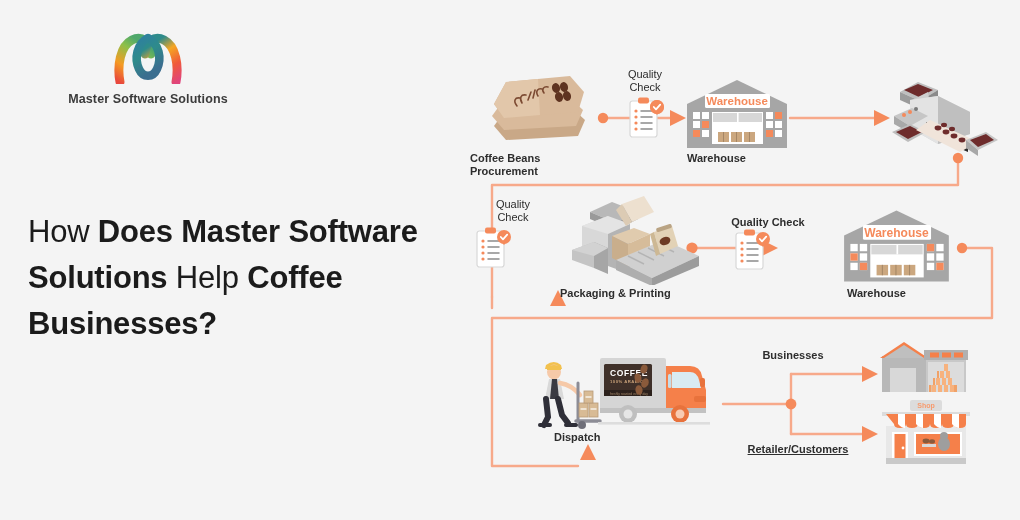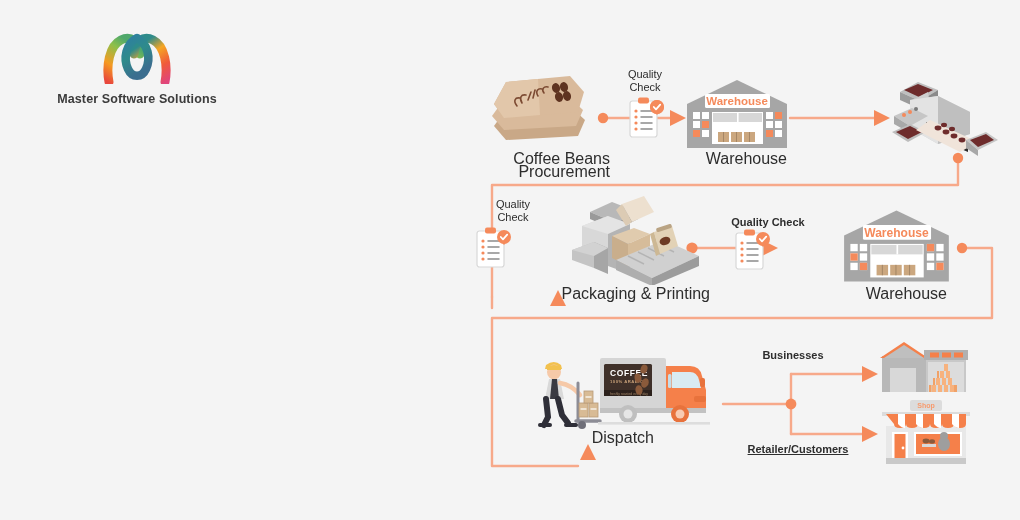--- a/index.html
+++ b/index.html
@@ -5,40 +5,40 @@
   * { margin:0; padding:0; box-sizing:border-box; }
   html,body { width:1020px; height:520px; overflow:hidden; }
   body {
     background:#f4f4f4;
     font-family:"Liberation Sans", sans-serif;
     position:relative;
   }
   .stage { position:absolute; inset:0; }
 
   
-  .brand { position:absolute; left:27px; top:28px; width:220px; }
+  .brand { position:absolute; left:38px; top:28px; width:220px; }
   .brand-mark { width:72px; height:56px; margin:0 auto; display:block; }
   .brand-name {
     margin-top:8px; text-align:center;
     font-size:12.5px; font-weight:700; color:#3b3b3b;
     letter-spacing:.1px; white-space:nowrap;
   }
   .headline {
     position:absolute; left:28px; top:209px; width:420px;
     font-size:31px; line-height:46px; color:#1b1b1b;
     font-weight:400; letter-spacing:-.2px;
   }
   .headline b { font-weight:700; }
 
   
   .diagram { position:absolute; left:470px; top:0; width:550px; height:520px; }
   .node { position:absolute; }
   .cap {
-    position:absolute; text-align:right;
-    font-size:16px; font-weight:400; color:#2d2d2d;
+    position:absolute; text-align:left;
+    font-size:11px; font-weight:700; color:#2d2d2d;
     line-height:13px; white-space:pre-line;
   }
   .qlabel {
     position:absolute; text-align:center;
     font-size:11px; font-weight:400; color:#2d2d2d; line-height:13px;
     white-space:pre-line;
   }
   .flowlabel {
     position:absolute; text-align:center;
     font-size:11px; font-weight:700; color:#2d2d2d; line-height:13px;
@@ -72,20 +72,21 @@
           <stop offset="100%" stop-color="#3B6E8F"></stop>
         </linearGradient>
       </defs>
       <path d="M8 54 C5 38 8 18 20 12 C30 7 38 14 39 26" fill="none" stroke="url(#gL)" stroke-width="9" stroke-linecap="round"></path>
       <path d="M64 54 C67 38 64 18 52 12 C42 7 34 14 33 26" fill="none" stroke="url(#gR)" stroke-width="9" stroke-linecap="round"></path>
       <path d="M36 10 C47 16 50 30 45 41 C41 50 31 50 27 41 C22 30 25 16 36 10 Z" fill="none" stroke="url(#gC)" stroke-width="8.5" stroke-linejoin="round"></path>
     </svg>
     <div class="brand-name">Master Software Solutions</div>
   </div>
 
+  <h1 class="headline"><span>How </span><b>Does Master Software Solutions</b><span> Help </span><b>Coffee Businesses?</b></h1>
 
   <div class="diagram">
 
     <svg class="layer lines" viewBox="0 0 550 520">
       <g fill="none" stroke="#F7A98A" stroke-width="2.4" stroke-linecap="round" stroke-linejoin="round">
 
         <path d="M133 118 H207"></path>
 
         <path d="M320 118 H410"></path>
 

